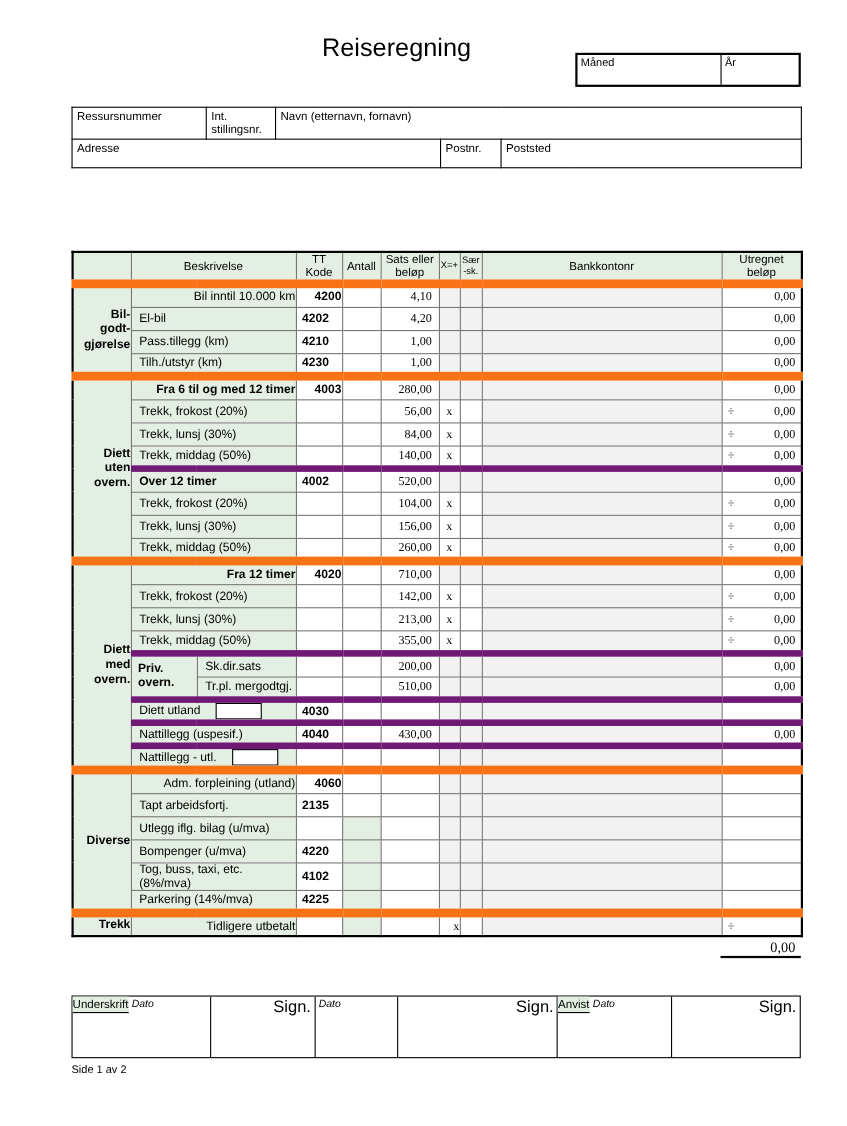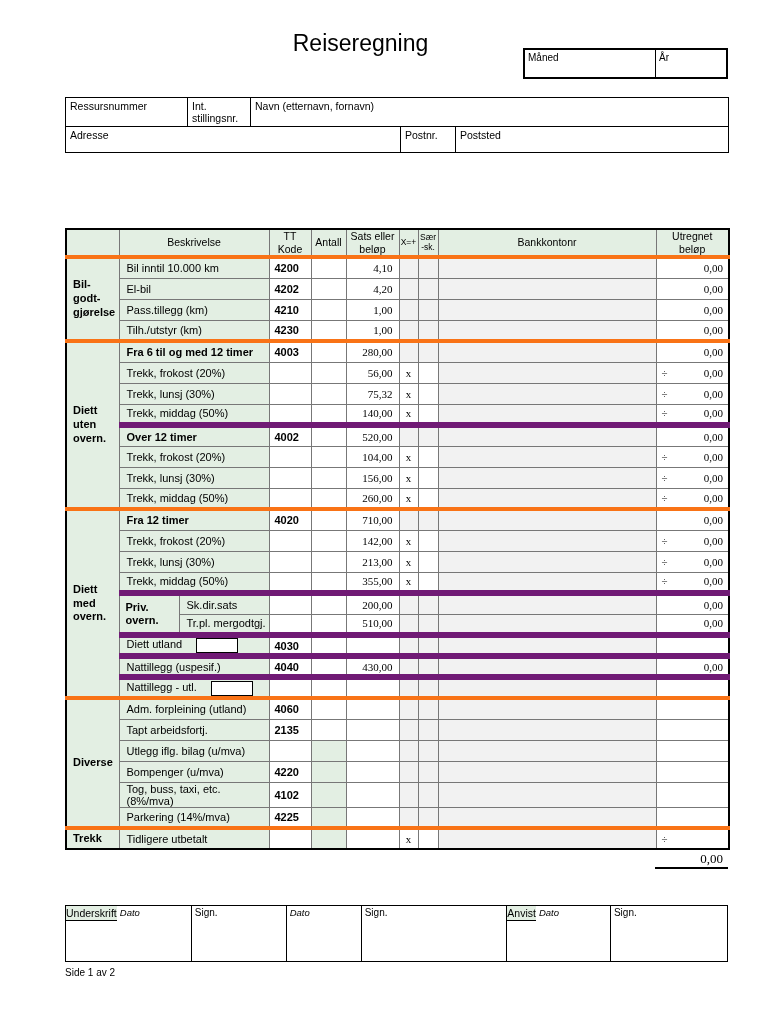--- a/index.html
+++ b/index.html
@@ -31,21 +31,21 @@
   
   .maintable-wrap { position:absolute; top:228px; left:0; width:663px; }
   table.main { border-collapse:collapse; table-layout:fixed; width:663px; border:2px solid #000; }
   table.main th, table.main td { border:1px solid #777; overflow:hidden; }
   table.main thead th { background:var(--green); font-size:10.5px; font-weight:normal;
                         height:28px; text-align:center; vertical-align:middle;
                         white-space:pre-line; line-height:1.15; border-bottom:2px solid #000; }
   table.main thead th.tiny { font-size:8.5px; }
   table.main tbody tr { height:21px; }
   table.main tbody td { font-size:11px; vertical-align:middle; }
-  tr.section-start td { border-top:4px solid #f97316; }
+  tr.section-start td { border-top:8px solid #f97316;text-align:right; }
   tr.emph td { border-top:6px solid #701a75; }
   td.group { background:var(--green); font-weight:bold; font-size:11px;
              padding-left:6px; white-space:pre-line; line-height:1.25; vertical-align:middle; }
   td.desc  { background:var(--green); padding-left:7px; }
   td.desc.bold { font-weight:bold; }
   td.splitl { background:var(--green); font-weight:bold; font-size:10.5px;
               padding-left:6px; white-space:pre-line; line-height:1.2; }
   td.tt   { background:#fff; font-weight:bold; font-size:13px; padding-left:5px; }
   td.white { background:#fff; }
   td.agreen { background:var(--green); }
@@ -67,21 +67,21 @@
 
   
   .sigs { position:absolute; top:905px; left:0; width:663px; height:57px;
           display:flex; border:1px solid #000; }
   .sig-col { flex:1; border-right:1px solid #000; display:flex; flex-direction:row; }
   .sig-col:last-child { border-right:none; }
   .sig-head { background:var(--green); border-bottom:1px solid #000; height:15px;
               text-align:center; font-size:10.5px; line-height:15px; }
   .sig-body { flex:1; display:flex; }
   .sig-dato { width:75px; border-right:1px solid #000; font-size:9.5px; padding:1px 3px;font-style:italic; }
-  .sig-sign { flex:1; font-size:10px; padding:1px 3px; }
+  .sig-sign { flex:1; font-size:15px; padding:1px 3px;text-align:right; }
 
   
   .footer { position:absolute; top:967px; left:0; width:663px; display:flex;
             justify-content:space-between; font-size:10px; }
   .lbl { display:inline; }
 </style>
 </head>
 <body>
 
 <div class="page">
@@ -241,21 +241,21 @@
                 <span class="inner">
                   <span class="minus">÷</span>
                   <span class="uval">0,00</span>
                 </span>
               </td>
             </tr>
             <tr>
               <td class="desc" colspan="2">Trekk, lunsj (30%)</td>
               <td class="tt"></td>
               <td class="white"></td>
-              <td class="num">75,32</td>
+              <td class="num">84,00</td>
               <td class="xcell white">x</td>
               <td class="white"></td>
               <td class="gray"></td>
               <td class="utr">
                 <span class="inner">
                   <span class="minus">÷</span>
                   <span class="uval">0,00</span>
                 </span>
               </td>
             </tr>

